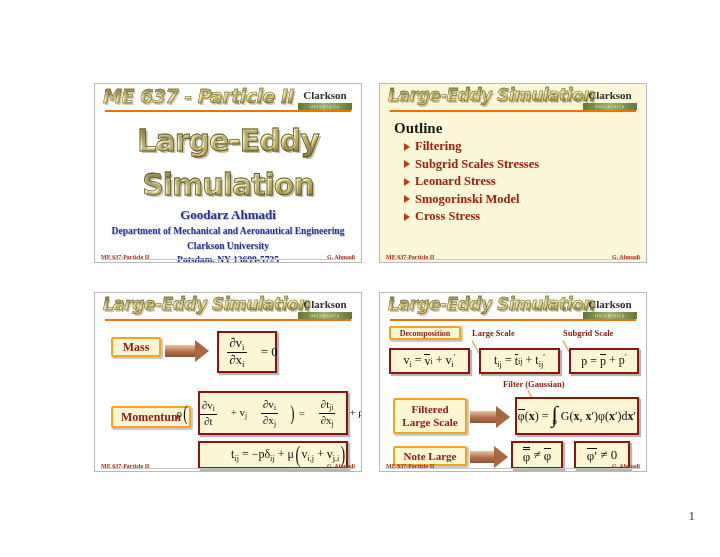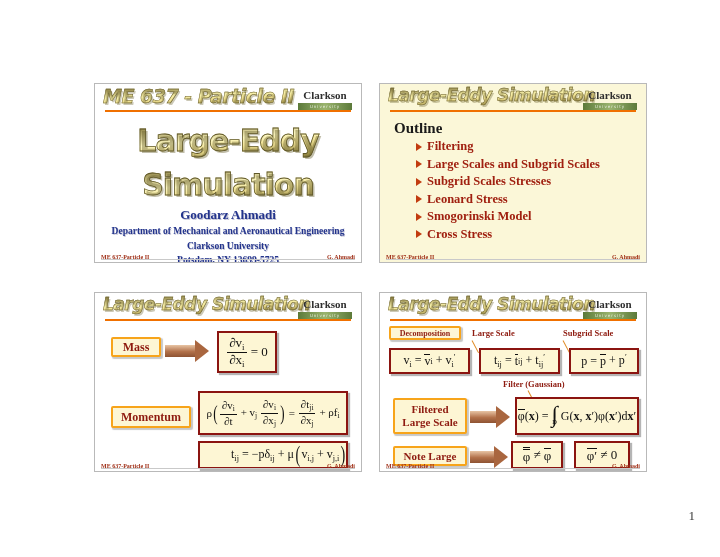--- a/index.html
+++ b/index.html
@@ -150,21 +150,21 @@
   .outline-head {
     margin: 6px 0 1px 14px;
     font-family: "Liberation Serif", serif;
     font-weight: bold;
     font-size: 15px;
     color: #1a1a1a;
   }
   .outline-list { margin: 0; padding: 0; list-style: none; }
   .outline-list li {
     position: relative;
-    margin-left: 36px;
+    margin-left: 24px;
     padding-left: 11px;
     font-family: "Liberation Serif", serif;
     font-weight: bold;
     font-size: 12.5px;
     line-height: 17.5px;
     color: #a02010;
   }
   .outline-list li::before {
     content: "";
     position: absolute;
@@ -214,21 +214,21 @@
     background: linear-gradient(180deg,#e8c4a4,#b2714a 55%,#8e5332);
   }
   .arrow .head {
     width: 0; height: 0;
     border-top: 11px solid transparent;
     border-bottom: 11px solid transparent;
     border-left: 14px solid #a9663f;
   }
 
   
-  .mfrac { display: inline-flex; flex-direction: column; align-items: center; vertical-align: middle; margin: 0 1px; }
+  .mfrac { display: inline-flex; flex-direction: column; align-items: center; vertical-align: middle; margin: 0 11px; }
   .mfrac .num { padding: 0 2px; border-bottom: 1px solid #111; line-height: 1.15; }
   .mfrac .den { padding: 0 2px; line-height: 1.15; }
   .sub { font-size: .68em; vertical-align: -0.32em; }
   .sup { font-size: .68em; vertical-align: 0.5em; }
   .ovl { border-top: 1px solid #111; padding-top: 0px; display: inline-block; line-height: 1.05; }
   .ovl2 { border-top: 1px solid #111; padding-top: 1px; display: inline-block; line-height: 1.05; }
   .ovl2 > span { border-top: 1px solid #111; display: inline-block; padding-top: 0px; }
   .bigparen { font-size: 1.9em; font-weight: 300; line-height: .7; vertical-align: middle; display: inline-block; transform: scaleX(.62); }
   .intg { font-size: 1.9em; line-height: .55; vertical-align: middle; display: inline-flex; flex-direction: column; align-items: center; }
   .intg .lim { font-size: .28em; margin-top: -2px; }
@@ -291,21 +291,20 @@
       <div class="clarkson">
         <span class="ck-name">Clarkson</span>
         <span class="ck-sub">University</span>
       </div>
       <div class="hdr-rule"></div>
     </div>
 
     <div class="outline-head">Outline</div>
     <ul class="outline-list">
       <li>Filtering</li>
-      <li>Large Scales and Subgrid Scales</li>
       <li>Subgrid Scales Stresses</li>
       <li>Leonard Stress</li>
       <li>Smogorinski Model</li>
       <li>Cross Stress</li>
     </ul>
 
     <div class="footer">
       <span>ME 637-Particle II</span>
       <span>G. Ahmadi</span>
     </div>

